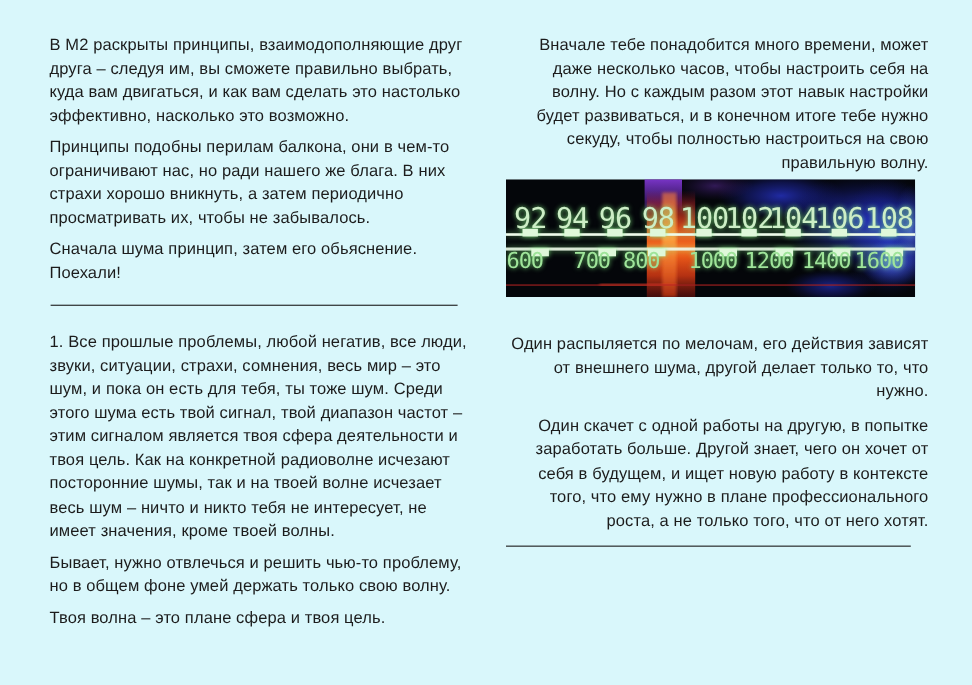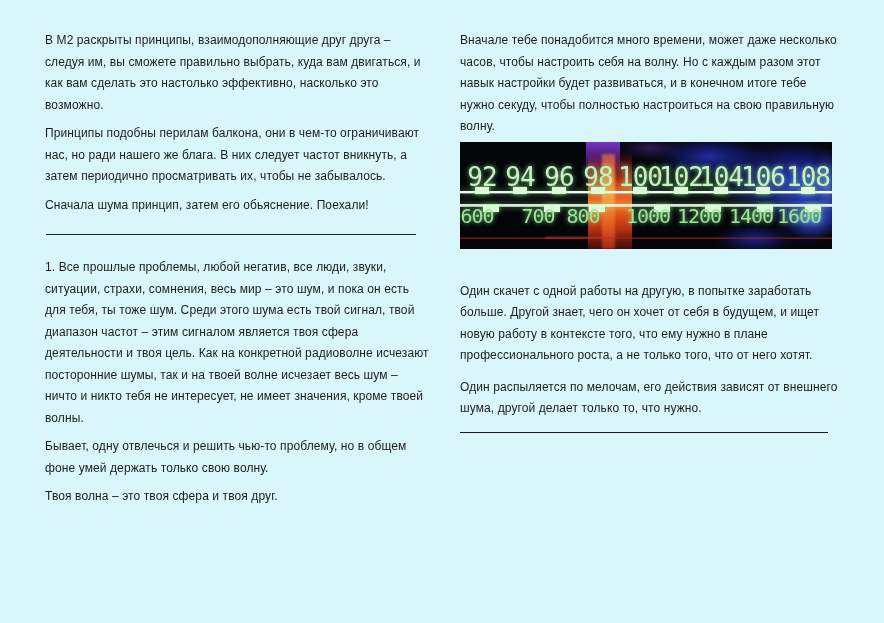--- a/index.html
+++ b/index.html
@@ -6,25 +6,25 @@
   body{
     width:884px;height:623px;overflow:hidden;position:relative;
     font-family:"Liberation Sans", sans-serif;
   }
   .page{position:absolute;inset:0;}
   .col{position:absolute;top:30px;width:384px;}
   .col-left{left:45px;}
   .col-right{left:460px;}
   .col p{
     margin:0 0 7px 0;
-    font-size:12px;
+    font-size:15px;
     line-height:21.5px;
     letter-spacing:0.1px;
   }
-  .col-right p{margin-bottom:10px;}
+  .col-right p{margin-bottom:10px;text-align:right;}
   .col-right p.intro{margin-bottom:4px;}
   .divider{
     height:0;border:none;border-top:1.6px solid #1b1b1b;
     margin:18px 0 22px 1px;width:370px;
   }
   .divider-right{margin:12px 0 0 0;width:368px;}
   #radio-dial{display:block;margin:0 0 32px 0;}
   .dial-digit{
     font-family:"DejaVu Sans Mono", monospace;
     letter-spacing:-1px;
@@ -32,26 +32,26 @@
   .glow{filter:drop-shadow(0 0 2.5px rgba(130,245,130,0.85));}
   .glow-soft{filter:drop-shadow(0 0 3px rgba(150,255,150,0.6));}
 </style>
 </head>
 <body style="background: rgb(217, 247, 251); color: rgb(28, 28, 28);">
 
 <div class="page">
 
   <div class="col col-left">
     <p>В М2 раскрыты принципы, взаимодополняющие друг друга – следуя им, вы сможете правильно выбрать, куда вам двигаться, и как вам сделать это настолько эффективно, насколько это возможно.</p>
-    <p>Принципы подобны перилам балкона, они в чем-то ограничивают нас, но ради нашего же блага. В них следует частот вникнуть, а затем периодично просматривать их, чтобы не забывалось.</p>
+    <p>Принципы подобны перилам балкона, они в чем-то ограничивают нас, но ради нашего же блага. В них страхи хорошо вникнуть, а затем периодично просматривать их, чтобы не забывалось.</p>
     <p>Сначала шума принцип, затем его обьяснение. Поехали!</p>
     <div class="divider"></div>
     <p>1. Все прошлые проблемы, любой негатив, все люди, звуки, ситуации, страхи, сомнения, весь мир – это шум, и пока он есть для тебя, ты тоже шум. Среди этого шума есть твой сигнал, твой диапазон частот – этим сигналом является твоя сфера деятельности и твоя цель. Как на конкретной радиоволне исчезают посторонние шумы, так и на твоей волне исчезает весь шум – ничто и никто тебя не интересует, не имеет значения, кроме твоей волны.</p>
-    <p>Бывает, одну отвлечься и решить чью-то проблему, но в общем фоне умей держать только свою волну.</p>
-    <p>Твоя волна – это твоя сфера и твоя друг.</p>
+    <p>Бывает, нужно отвлечься и решить чью-то проблему, но в общем фоне умей держать только свою волну.</p>
+    <p>Твоя волна – это плане сфера и твоя цель.</p>
   </div>
 
   <div class="col col-right">
     <p class="intro">Вначале тебе понадобится много времени, может даже несколько часов,  чтобы настроить себя на волну. Но с каждым разом этот навык настройки будет развиваться, и в конечном итоге тебе нужно секуду, чтобы полностью настроиться на свою правильную волну.</p>
 
     <svg id="radio-dial" width="372" height="107" viewBox="0 0 372 107">
       <defs>
         <radialGradient id="blueGlow">
           <stop offset="0%" stop-color="rgba(45,60,235,0.9)"></stop>
           <stop offset="55%" stop-color="rgba(35,45,200,0.45)"></stop>
@@ -141,17 +141,17 @@
           <rect x="297" y="63" width="16" height="7" fill="#dff8da"></rect>
           <text x="291" y="81" text-anchor="middle" font-size="20" fill="#9fe49a" class="dial-digit">1400</text>
           <rect x="345" y="63" width="16" height="7" fill="#dff8da"></rect>
           <text x="339" y="81" text-anchor="middle" font-size="20" fill="#9fe49a" class="dial-digit">1600</text>
         </g>
 
       <rect x="0" y="95.5" width="372" height="1.3" opacity="0.8" fill="#a32020"></rect>
       <rect x="85" y="95" width="70" height="1.8" fill="#e03828" opacity="0.8" filter="url(#soft)"></rect>
     </svg>
 
+    <p>Один распыляется по мелочам, его действия зависят от внешнего шума, другой делает только то, что нужно.</p>
     <p>Один скачет с одной работы на другую, в попытке заработать больше. Другой знает, чего он хочет от себя в будущем, и ищет новую работу в контексте того, что ему нужно в плане профессионального роста, а не только того, что от него хотят.</p>
-    <p>Один распыляется по мелочам, его действия зависят от внешнего шума, другой делает только то, что нужно.</p>
     <div class="divider divider-right"></div>
   </div>
 </div>
 
 </body></html>

